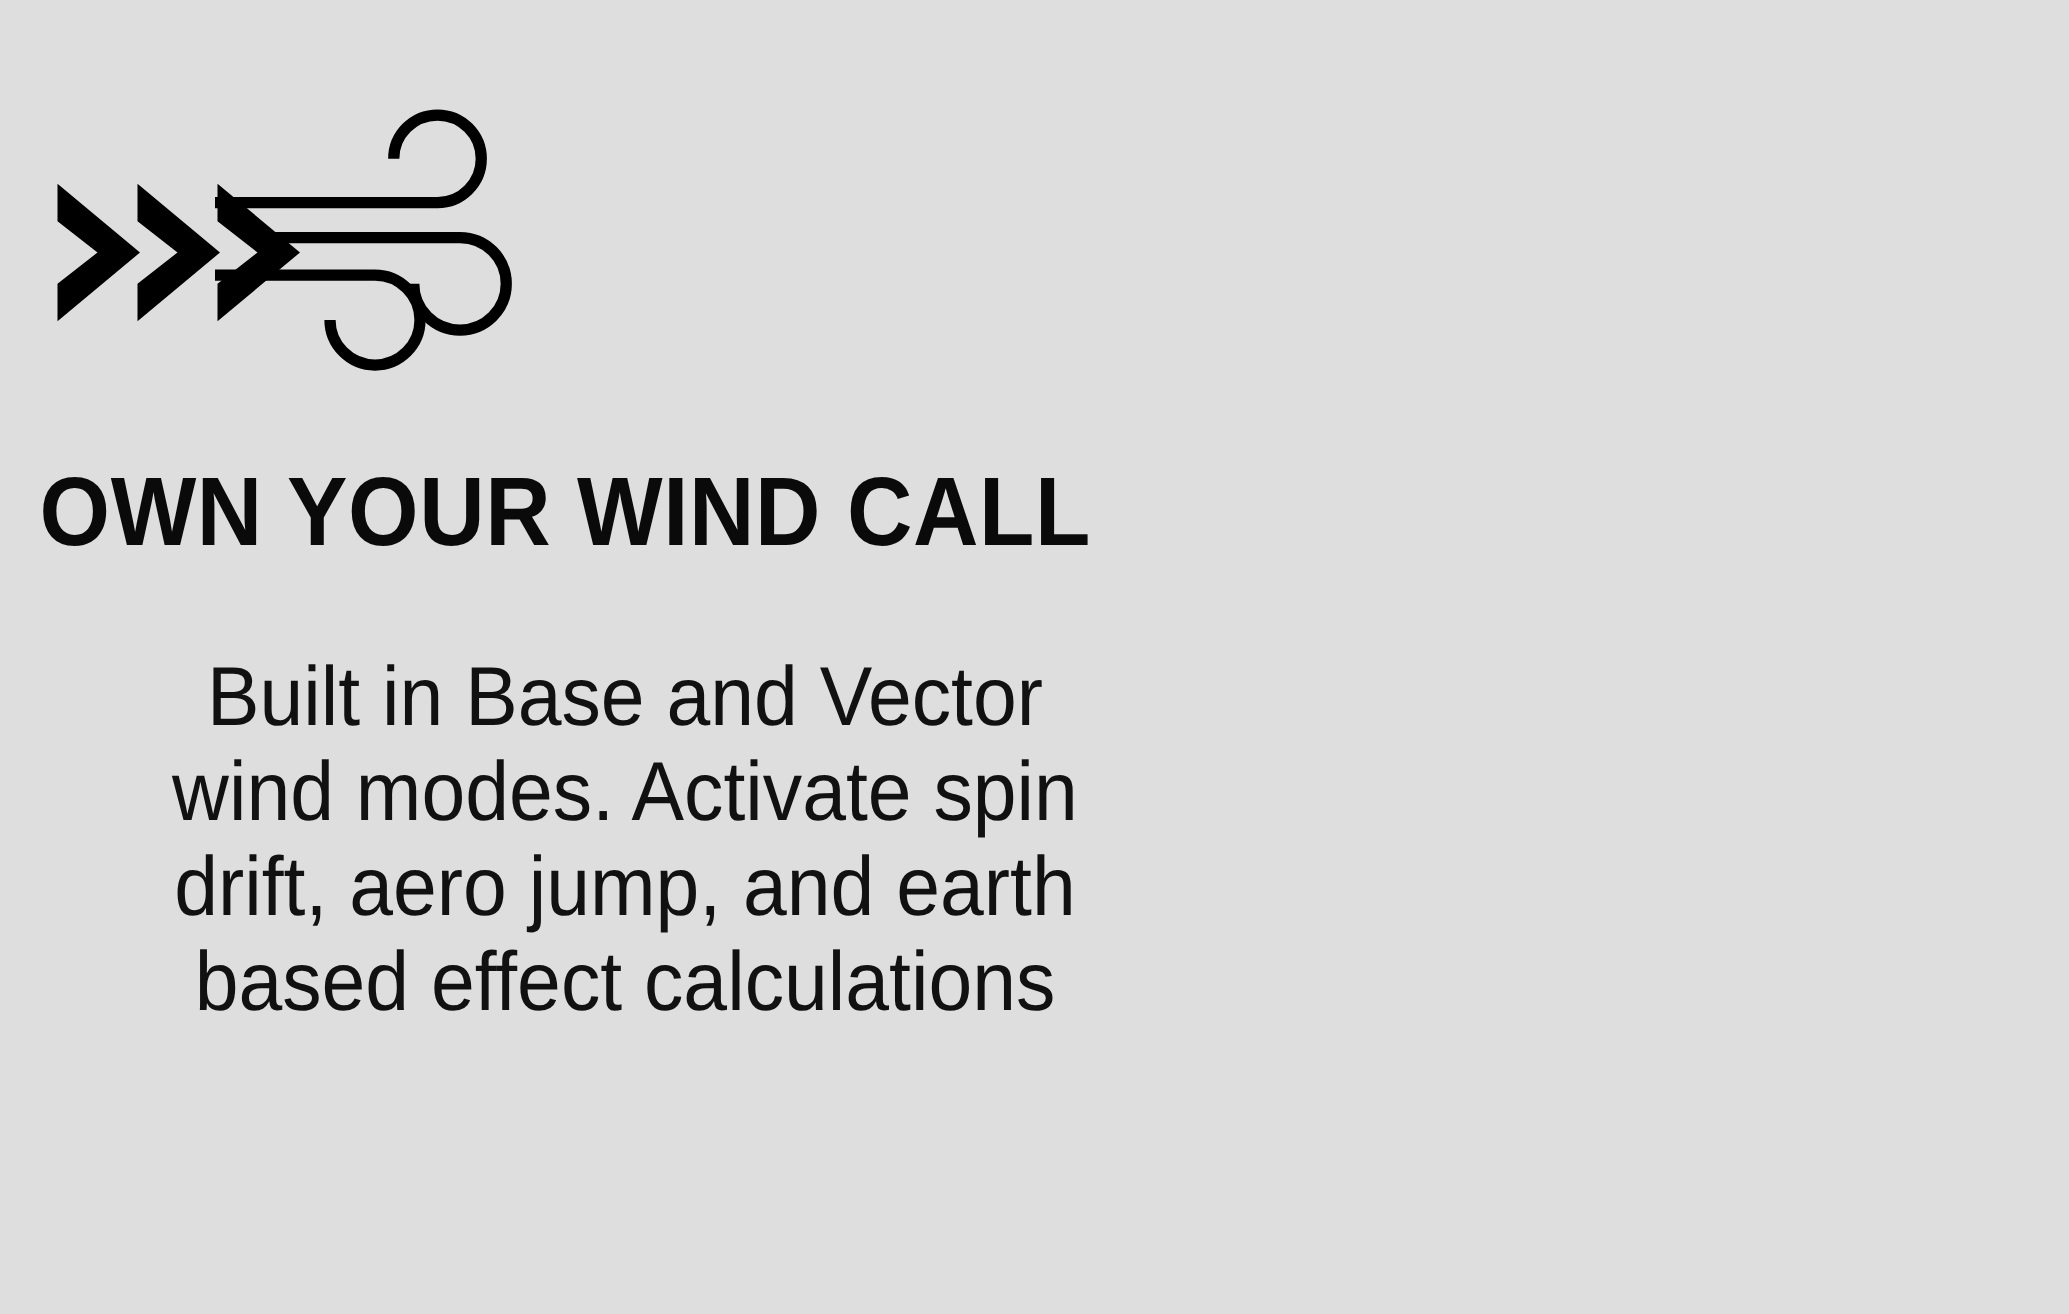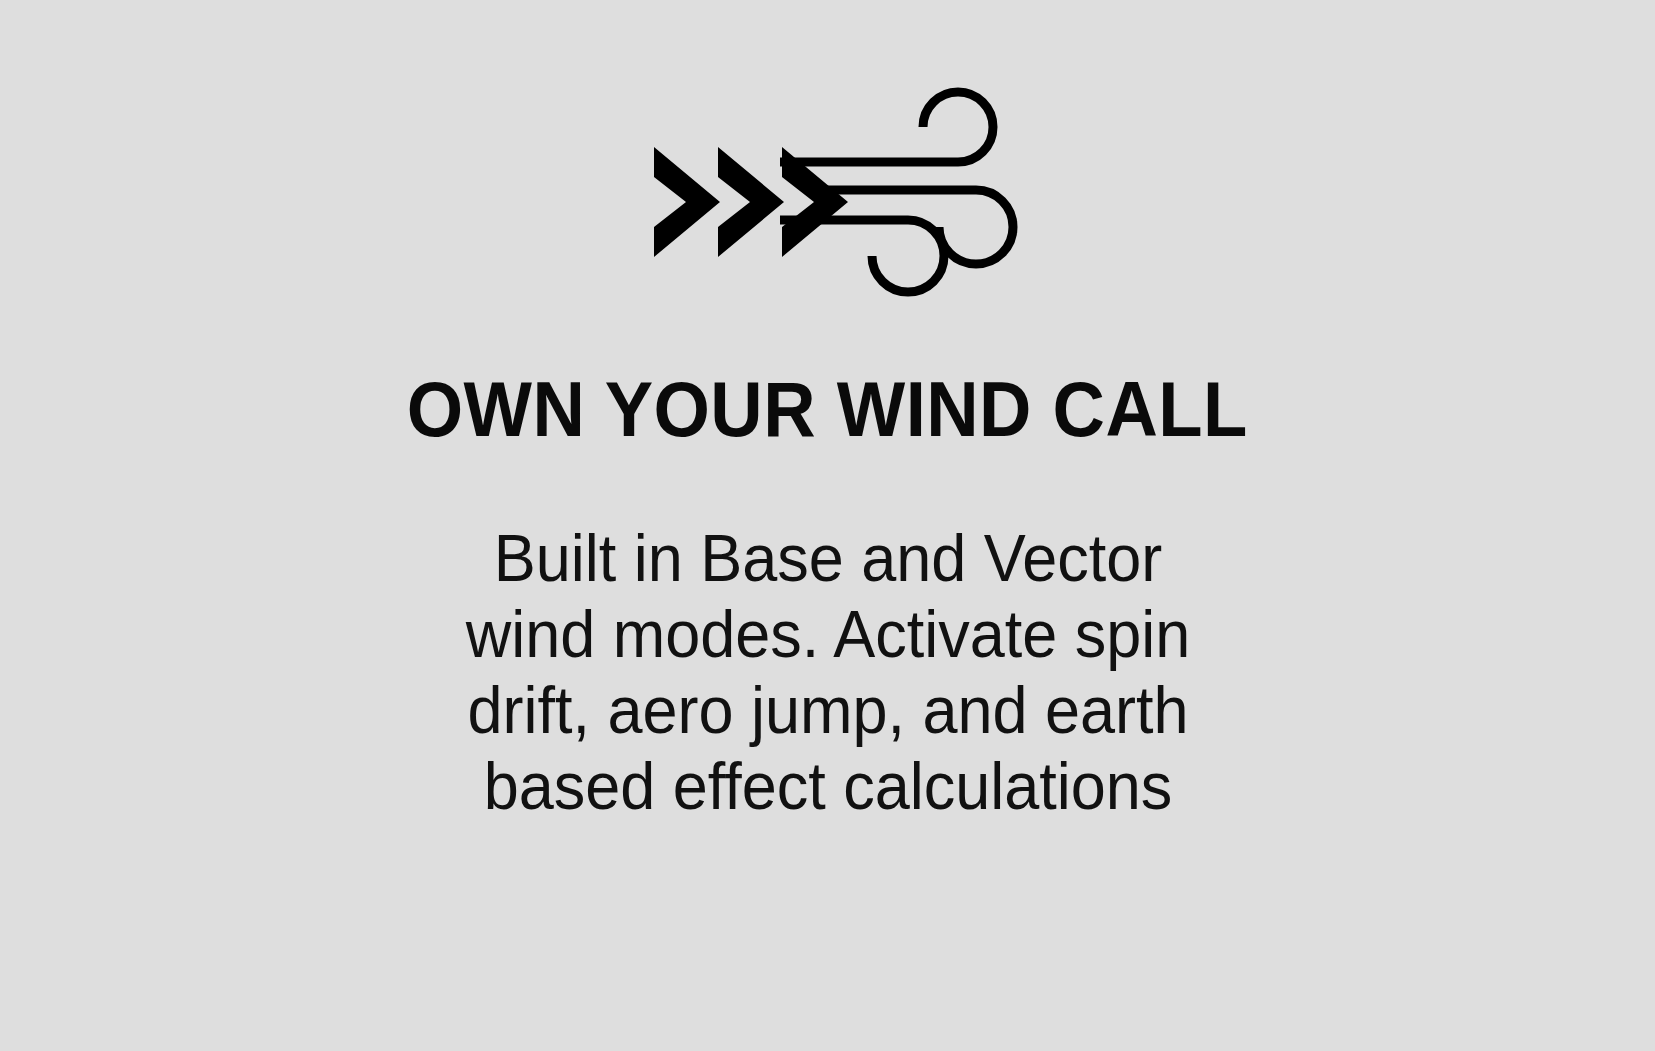--- a/index.html
+++ b/index.html
@@ -15,21 +15,21 @@
     color: #000000;
     overflow: hidden;
   }
 
   .feature-card {
     width: 1655px;
     height: 1051px;
     background: #dedede;
     display: flex;
     flex-direction: column;
-    align-items: center;
+    align-items: flex-start;
     position: relative;
   }
 
   
   .icon-wrap {
     margin-top: 62px;
     width: 440px;
     height: 250px;
     display: flex;
     align-items: center;

